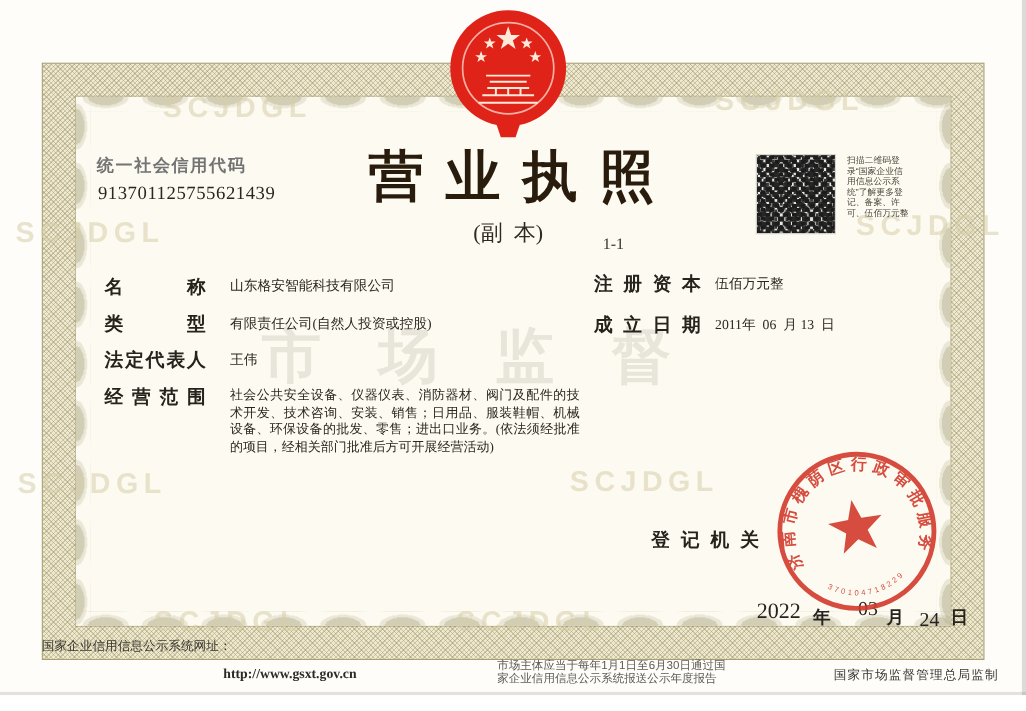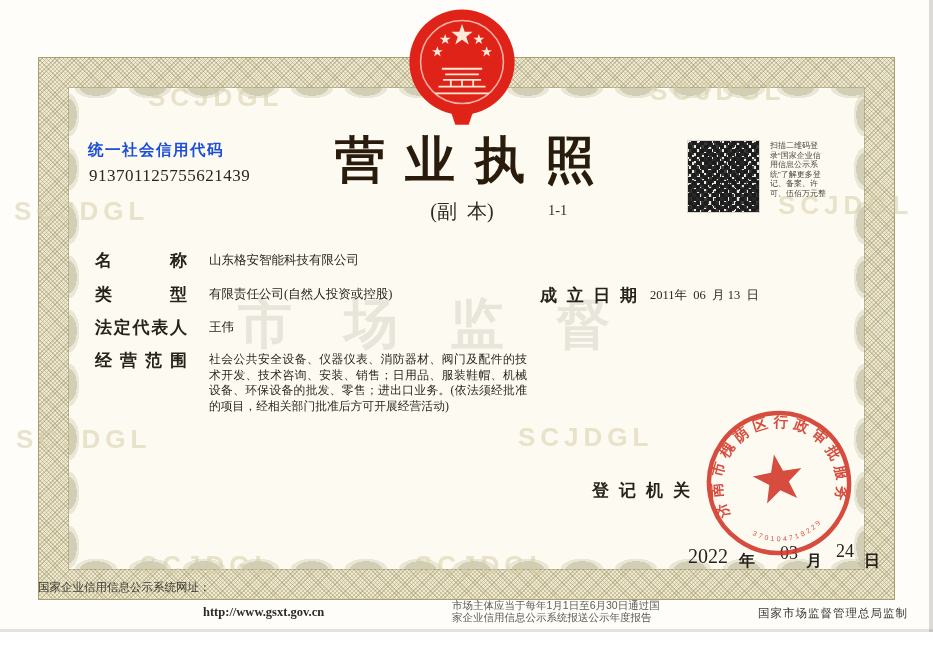--- a/index.html
+++ b/index.html
@@ -38,30 +38,30 @@
   
   .wm{position:absolute;font-weight:bold;font-size:26px;letter-spacing:5px;
       color:rgba(213,206,168,.55);z-index:1;user-select:none;}
   .wm-center{position:absolute;left:238px;top:288px;font-size:54px;letter-spacing:52px;
       font-family:"Liberation Serif","DejaVu Serif",serif;font-weight:bold;
       color:rgba(187,183,168,.30);z-index:1;white-space:nowrap;}
 
   
   .emblem{position:absolute;left:406px;top:6px;width:112px;height:121px;z-index:3;}
   .cc-label{position:absolute;left:88px;top:140px;font-size:15.5px;font-weight:bold;
-      letter-spacing:1.5px;color:#1d4ed8;z-index:2;}
+      letter-spacing:1.5px;color:#737373;z-index:2;}
   .cc-value{position:absolute;left:89px;top:166px;font-size:17px;letter-spacing:.5px;
       font-family:"Liberation Serif","DejaVu Serif",serif;color:#2b2620;z-index:2;}
   .title{position:absolute;left:250px;top:127px;width:430px;text-align:center;
       font-size:50px;font-weight:bold;letter-spacing:.40em;text-indent:.40em;
       color:#2a1c0c;z-index:2;white-space:nowrap;}
   .subtitle{position:absolute;left:347px;top:198px;width:230px;text-align:center;
       font-size:20px;color:#2e2a22;white-space:pre;z-index:2;
       font-family:"Liberation Serif","DejaVu Serif",serif;}
-  .pageno{position:absolute;left:548px;top:202px;font-size:14.5px;
+  .pageno{position:absolute;left:548px;top:214px;font-size:14.5px;
       font-family:"Liberation Serif","DejaVu Serif",serif;color:#33302a;z-index:2;}
 
   
   .qr{position:absolute;left:688px;top:141px;width:71px;height:71px;z-index:2;
     background:
       repeating-conic-gradient(#1c1c1c 0% 25%, rgba(0,0,0,0) 0% 50%) 0 0/8px 8px,
       repeating-conic-gradient(#262626 0% 25%, rgba(0,0,0,0) 0% 50%) 3px 2px/11px 9px,
       repeating-conic-gradient(#3a3a3a 0% 25%, #e9e7e0 0% 50%) 1px 4px/5px 7px;
     outline:1px solid #d8d5cc;}
   .qr-caption{position:absolute;left:770px;top:141px;width:58px;font-size:8px;
@@ -162,20 +162,23 @@
   <div class="frow" style="left:95px;top:283px;">
     <span class="flabel flabel-l">类型</span><span class="fvalue v-name">有限责任公司(自然人投资或控股)</span>
   </div>
   <div class="frow" style="left:95px;top:316px;">
     <span class="flabel flabel-l">法定代表人</span><span class="fvalue v-name">王伟</span>
   </div>
   <div class="frow" style="left:95px;top:349px;">
     <span class="flabel flabel-l">经营范围</span><span class="fvalue v-scope">社会公共安全设备、仪器仪表、消防器材、阀门及配件的技术开发、技术咨询、安装、销售；日用品、服装鞋帽、机械设备、环保设备的批发、零售；进出口业务。(依法须经批准的项目，经相关部门批准后方可开展经营活动)</span>
   </div>
 
+  <div class="frow" style="left:540px;top:247px;">
+    <span class="flabel flabel-r">注册资本</span><span class="fvalue v-right">伍佰万元整</span>
+  </div>
   <div class="frow" style="left:540px;top:284px;">
     <span class="flabel flabel-r">成立日期</span><span class="fvalue v-right pre">2011年  06  月 13  日</span>
   </div>
 
   <div class="reg-label">登记机关</div>
 
   <svg class="seal" viewBox="0 0 170 170">
     <defs>
       <path id="arcTop" d="M 31 108 A 58 58 0 1 1 139 108" fill="none"></path>
       <path id="arcBot" d="M 48 130 A 58 58 0 0 0 122 130" fill="none"></path>
@@ -187,21 +190,21 @@
     </text>
     <text font-size="7" fill="#d23b2d" font-family="Liberation Sans, sans-serif" letter-spacing="1">
       <textPath href="#arcBot" startOffset="2" textLength="82" lengthAdjust="spacing">3701047182298</textPath>
     </text>
   </svg>
 
   <span class="issue-date d-year" style="position:absolute;">2022</span>
   <span class="issue-date d-yu" style="position:absolute;">年</span>
   <span class="issue-date d-month" style="position:absolute;">03</span>
   <span class="issue-date d-mu" style="position:absolute;">月</span>
-  <span class="issue-date d-day" style="position:absolute;">24</span>
+  <span class="issue-date d-day" style="position:absolute;margin-top:12px;">24</span>
   <span class="issue-date d-du" style="position:absolute;">日</span>
 
   <div class="f-site-label">国家企业信用信息公示系统网址：</div>
   <div class="f-site-url">http://www.gsxt.gov.cn</div>
   <div class="f-note">市场主体应当于每年1月1日至6月30日通过国
 家企业信用信息公示系统报送公示年度报告</div>
   <div class="f-issuer">国家市场监督管理总局监制</div>
 
   <div class="scan-edge-r"></div>
   <div class="scan-edge-b"></div>

